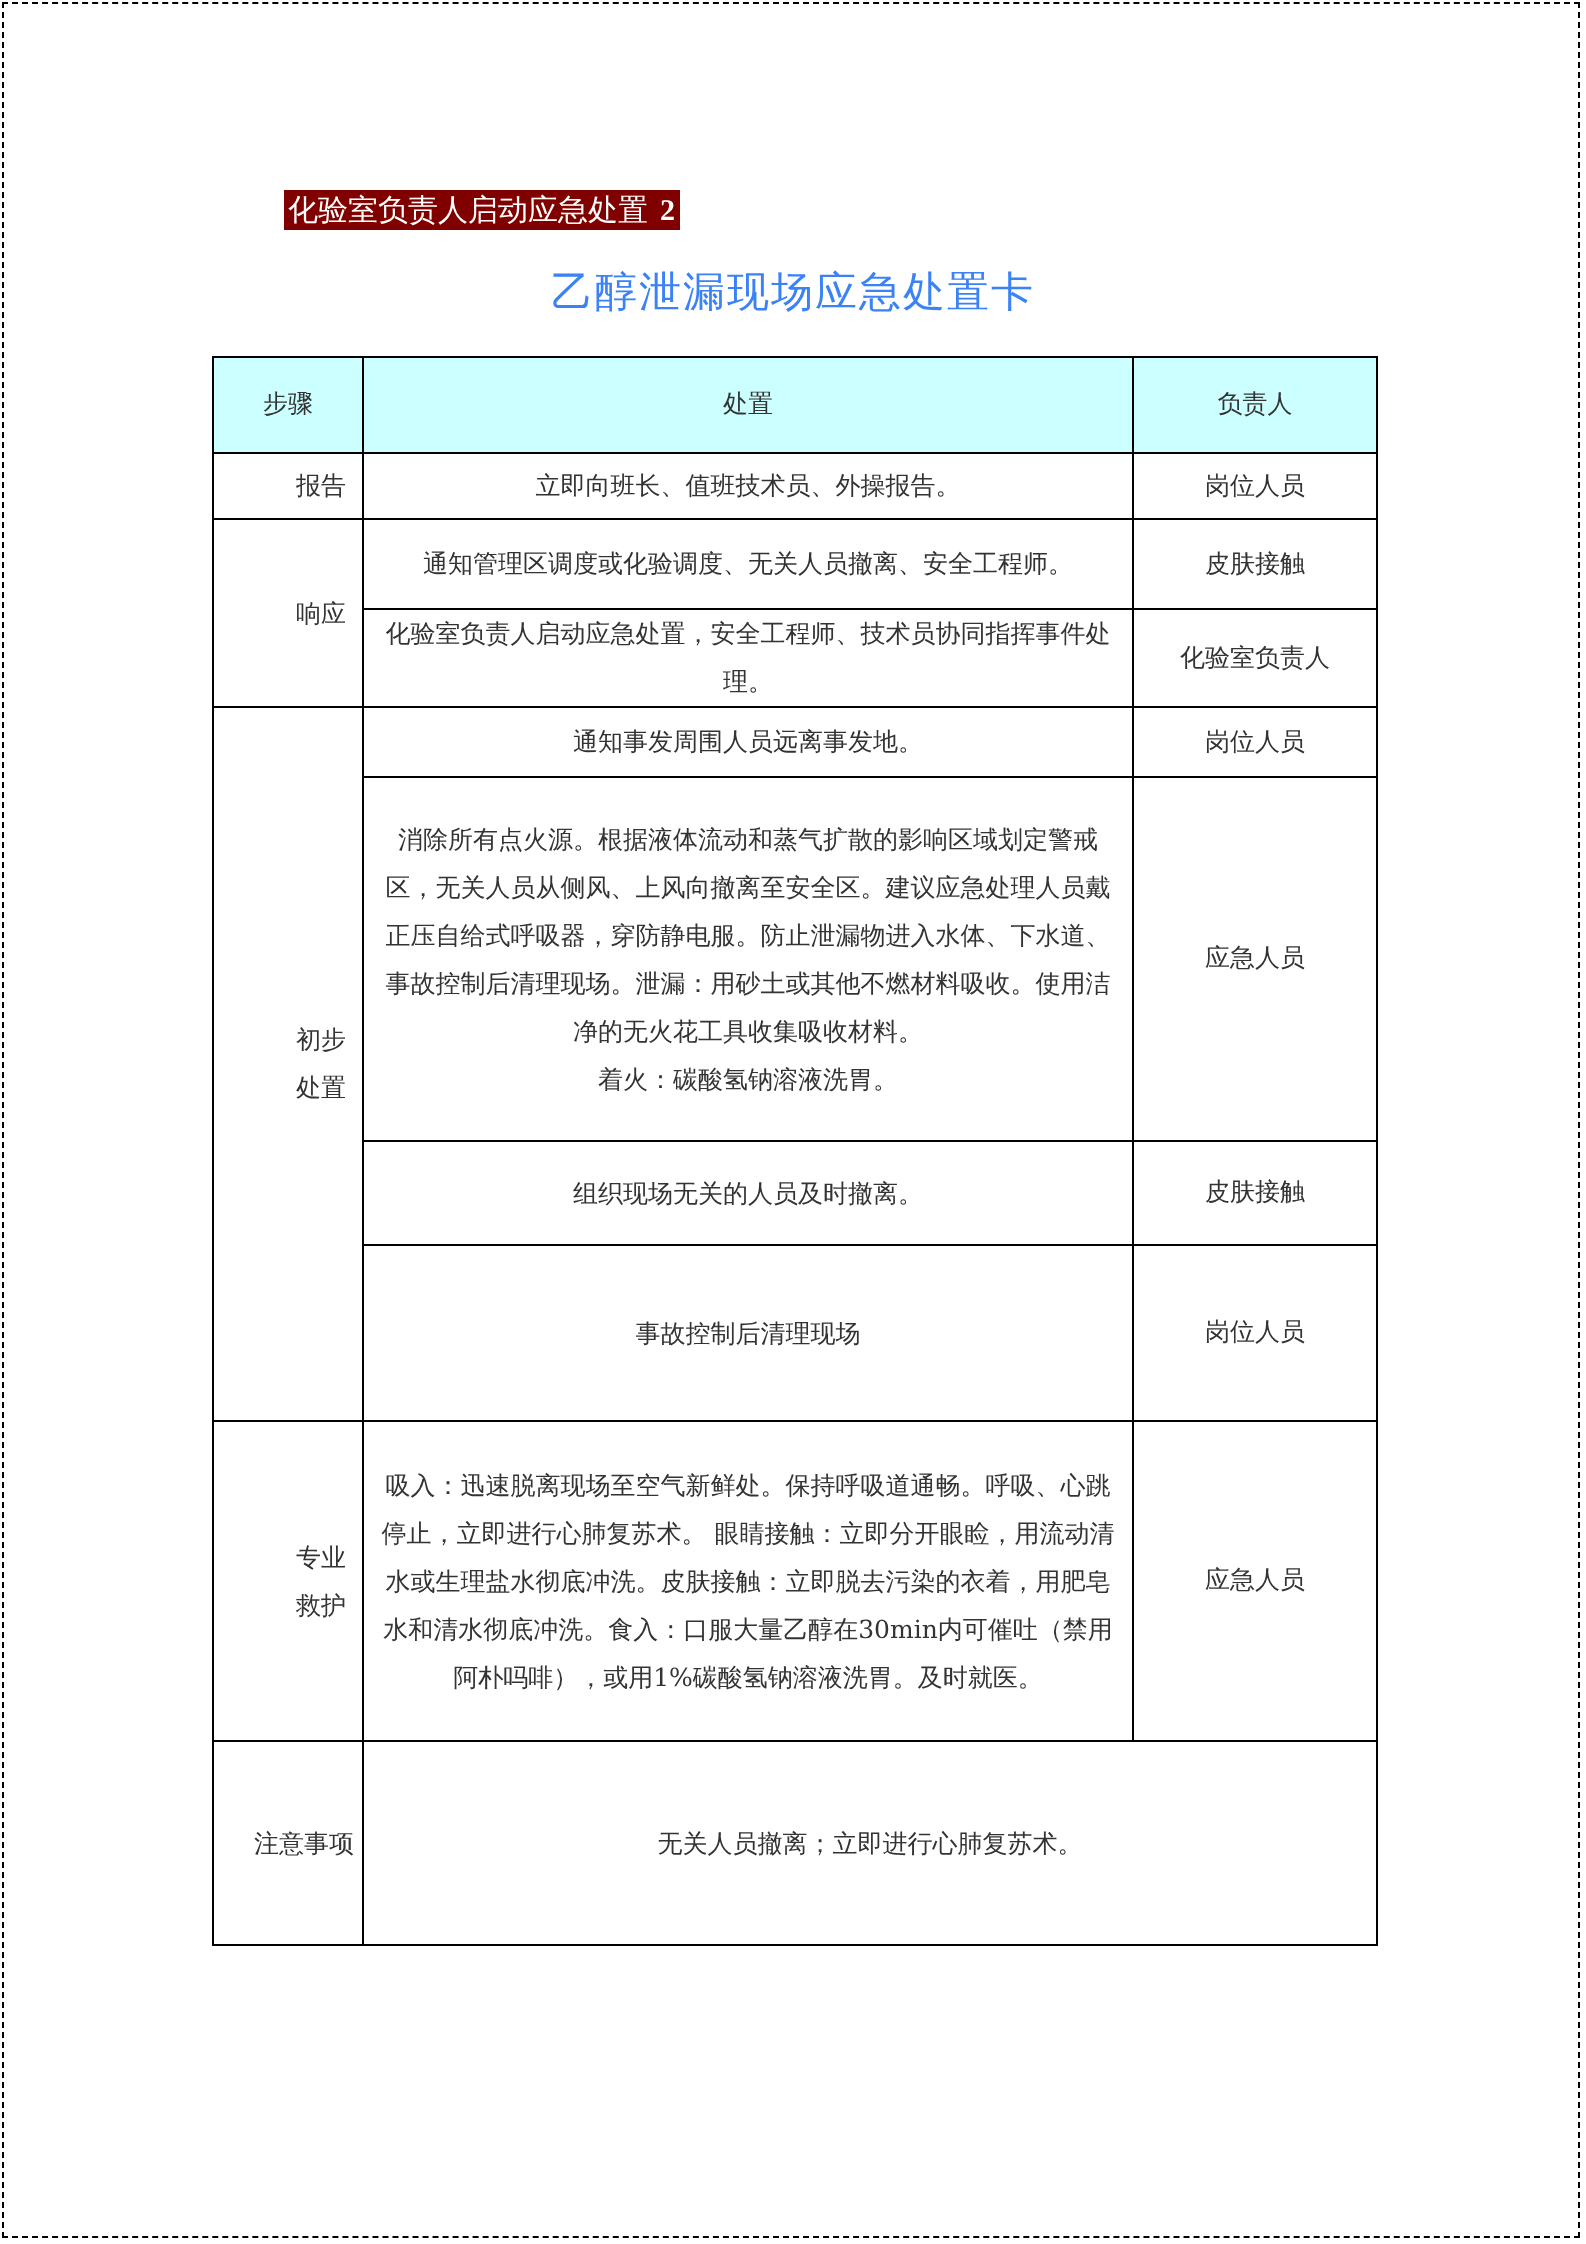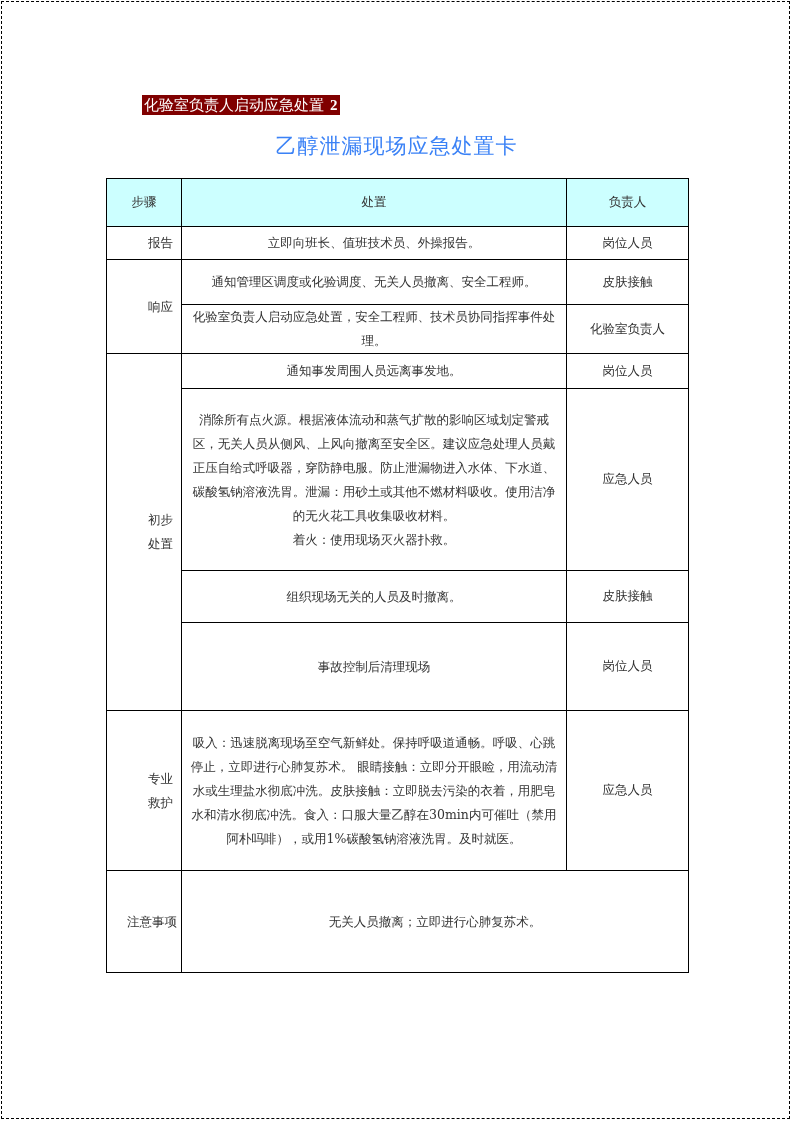--- a/index.html
+++ b/index.html
@@ -64,22 +64,22 @@
   <tr style="height:35px">
     <td class="c-step" rowspan="4">
       <div>初步</div>
       <div>处置</div>
     </td>
     <td class="c-body">通知事发周围人员远离事发地。</td>
     <td class="c-owner">岗位人员</td>
   </tr>
   <tr style="height:182px">
     <td class="c-body">
-      <div>消除所有点火源。根据液体流动和蒸气扩散的影响区域划定警戒区，无关人员从侧风、上风向撤离至安全区。建议应急处理人员戴正压自给式呼吸器，穿防静电服。防止泄漏物进入水体、下水道、碳酸氢钠溶液洗胃。泄漏：用砂土或其他不燃材料吸收。使用洁净的无火花工具收集吸收材料。</div>
-      <div>着火：使用现场灭火器扑救。</div>
+      <div>消除所有点火源。根据液体流动和蒸气扩散的影响区域划定警戒区，无关人员从侧风、上风向撤离至安全区。建议应急处理人员戴正压自给式呼吸器，穿防静电服。防止泄漏物进入水体、下水道、事故控制后清理现场。泄漏：用砂土或其他不燃材料吸收。使用洁净的无火花工具收集吸收材料。</div>
+      <div>着火：碳酸氢钠溶液洗胃。</div>
     </td>
     <td class="c-owner">应急人员</td>
   </tr>
   <tr style="height:52px">
     <td class="c-body">组织现场无关的人员及时撤离。</td>
     <td class="c-owner">皮肤接触</td>
   </tr>
   <tr style="height:88px">
     <td class="c-body">事故控制后清理现场</td>
     <td class="c-owner">岗位人员</td>

